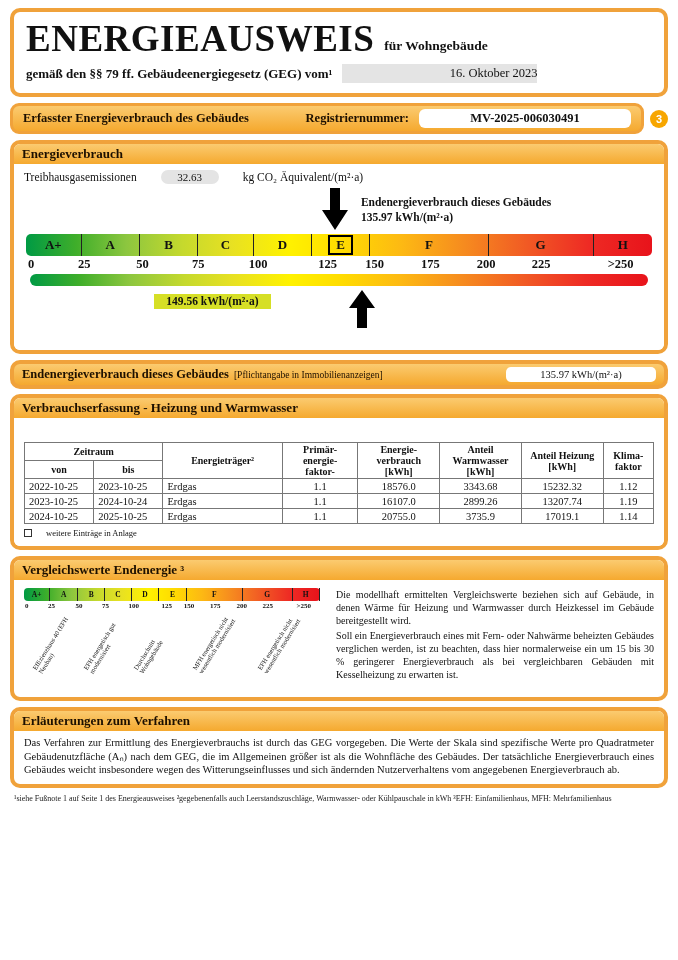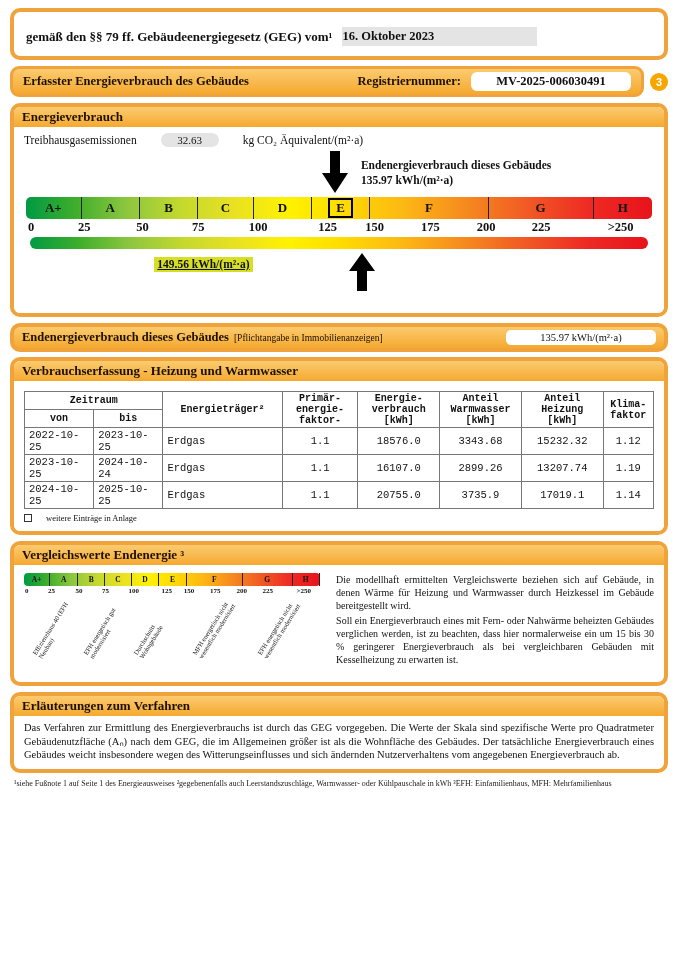--- a/index.html
+++ b/index.html
@@ -18,28 +18,28 @@
   }
   .section-body { padding: 6px 10px 8px; background:#fff; }
 
   
   .header-box { padding: 8px 12px 10px; }
   .title-row { display: flex; align-items: flex-end; gap: 10px; }
   .main-title { font-size: 37px; font-weight: bold; line-height: 1; letter-spacing: .5px; }
   .subtitle { font-size: 13.5px; font-weight: bold; padding-bottom: 3px; }
   .law-row { display: flex; align-items: center; margin-top: 7px; }
   .law-text { font-size: 13px; font-weight: bold; }
-  .date-field { background: #E4E4E4; width: 195px; text-align: left; font-weight: bold; font-size: 12.5px; padding: 2px 0; margin-left: 10px; }
+  .date-field { background: #E4E4E4; width: 195px; text-align: right; font-weight: normal; font-size: 12.5px; padding: 2px 0; margin-left: 10px; }
 
   
   .registry-row { position: relative; padding-right: 24px; margin-bottom: 6px; }
   .registry-bar { display: flex; align-items: center; border: 3px solid #F0A23B; border-radius: 9px;
     padding: 3px 10px; font-weight: bold; font-size: 12.5px; color:#1d1000; }
   .registry-bar .spacer { flex: 1; }
-  .reg-value-box { background: #fff; border-radius: 6px; width: 160px; text-align: center; margin-left: 10px; padding: 2px 4px; color:#111; }
+  .reg-value-box { background: #fff; border-radius: 6px; width: 212px; text-align: center; margin-left: 10px; padding: 2px 4px; color:#111; }
   .page-badge { position: absolute; right: 0; top: 50%; transform: translateY(-50%);
     width: 18px; height: 18px; border-radius: 50%; background: #F7A600; color: #fff;
     font-weight: bold; font-size: 11px; display: flex; align-items: center; justify-content: center;
     font-family: "Liberation Sans", sans-serif; }
 
   
   .ghg-row { display: flex; align-items: center; gap: 24px; font-size: 11.5px; }
   .gray-field { background: #E4E4E4; min-width: 58px; text-align: center; padding: 1px 6px; font-size: 11px; border-radius: 7px; }
   .scale-area { position: relative; margin-top: 2px; padding: 0 2px; }
   .egrad { background: linear-gradient(90deg,#009a44 0%,#3fae2a 8%,#8cc63f 16%,#c5d92d 25%,#e8e122 33%,#fff200 42%,#ffdd00 50%,#fdb913 60%,#f68b1f 70%,#f15a24 80%,#ee2a24 90%,#e8131b 100%); }
@@ -51,31 +51,31 @@
   .seg:last-child { border-right: none; }
   .cls { font-weight: bold; font-size: 13px; color: #111; }
   .cls.current { border: 2.5px solid #000; padding: 0 6px; line-height: 1.2; }
   .tick-row { position: relative; height: 17px; font-weight: bold; font-size: 12.5px; }
   .tick { position: absolute; top: 1px; transform: translateX(-50%); }
   .tick.first { transform: none; }
   .primary-bar { height: 12px; border-radius: 7px; margin: 1px 4px 0; }
   .primary-ann { position: relative; height: 54px; margin-top: 2px; }
   .arrow-up { position: absolute; left: 53.6%; transform: translateX(-50%); top: 2px; }
   .primary-text { position: absolute; left: 20.5%; top: 6px; font-weight: bold; font-size: 11.5px; line-height: 1.3; }
-  .hl { background: #D6DF26; padding: 0 3px; display: inline-block; text-decoration: underline; }
+  .hl { background: #D6DF26; padding: 0 12px; display: inline-block; }
 
   
   .end-banner { display: flex; align-items: center; border: 4px solid #F0A23B; border-radius: 10px;
     padding: 3px 8px; margin-bottom: 5px; }
   .end-banner-label { font-weight: bold; font-size: 12.5px; color:#1d1000; }
   .end-banner-note { font-size: 9.5px; margin-left: 5px; color:#1d1000;text-align:center; }
   .end-banner-value { margin-left: auto; background: #fff; border-radius: 5px; padding: 2px 10px; font-size: 10.5px; min-width: 150px; text-align: center; }
 
   
-  .vtable { width: 100%; border-collapse: collapse; font-size: 10.5px; margin-top: 4px; font-family: Liberation Mono, monospace; }
+  .vtable { width: 100%; border-collapse: collapse; font-size: 10.5px; margin-top: 18px; }
   .vtable th, .vtable td { border: 1px solid #777; padding: 1px 4px; }
   .vtable th { text-align: center; font-weight: bold; vertical-align: middle; font-size: 10px; }
   .vtable td { text-align: center; height: 15px; }
   .vtable td.left { text-align: left; }
   .more-row { display: flex; align-items: center; gap: 14px; font-size: 8.5px; margin-top: 4px; }
   .checkbox { width: 8px; height: 8px; border: 1px solid #333; display: inline-block; background:#fff; }
 
   
   .cmp-body { display: flex; padding: 8px 10px 6px; gap: 16px; }
   .cmp-left { width: 47%; position: relative; }
@@ -95,20 +95,24 @@
   .expl-body { padding: 5px 10px 7px; font-size: 10.5px; line-height: 1.3; text-align: justify; }
 
   .footnote { font-size: 8px; margin-top: 2px; padding: 0 4px; color:#222; }
 </style>
 </head>
 <body>
 
 <div class="page">
 
   <div class="box header-box">
+    <div class="title-row">
+      <span class="main-title">ENERGIEAUSWEIS</span>
+      <span class="subtitle">für Wohngebäude</span>
+    </div>
     <div class="law-row">
       <span class="law-text">gemäß den §§ 79 ff. Gebäudeenergiegesetz (GEG) vom¹</span>
       <span class="date-field">16. Oktober 2023</span>
     </div>
   </div>
 
   <div class="registry-row">
     <div class="registry-bar goldbar">
       <span>Erfasster Energieverbrauch des Gebäudes</span>
       <span class="spacer"></span>

